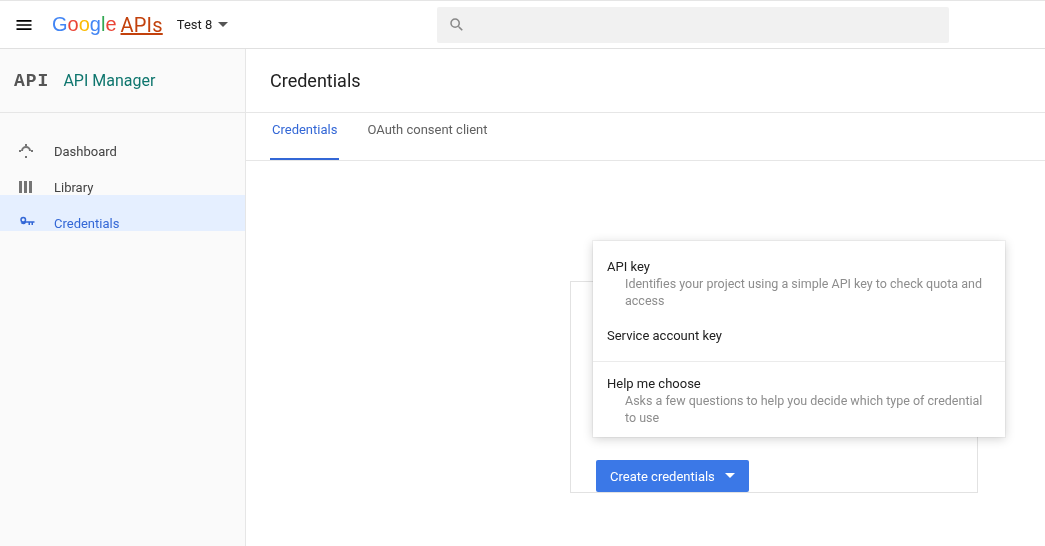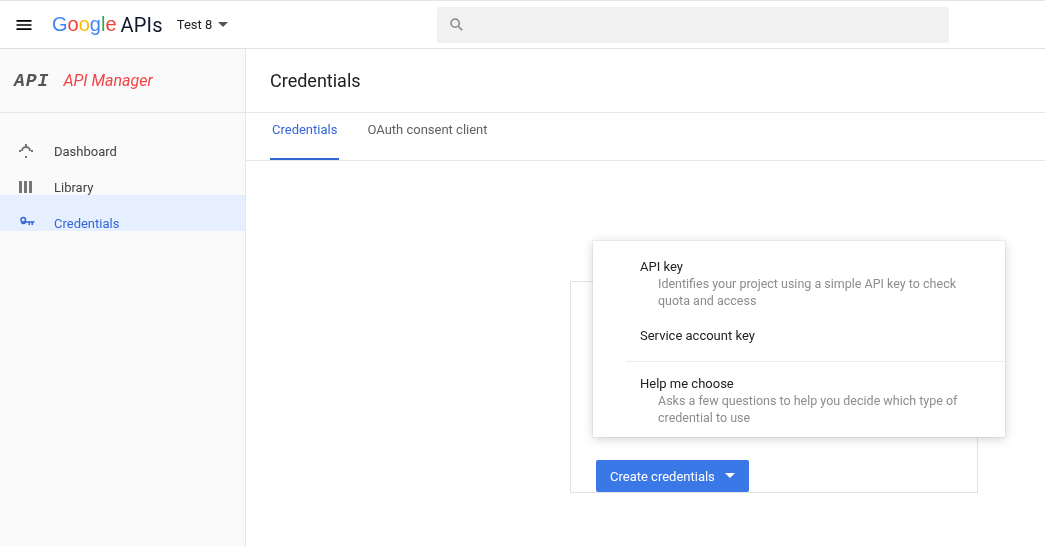--- a/index.html
+++ b/index.html
@@ -28,21 +28,21 @@
     display:flex; align-items:center; justify-content:center;
     cursor:pointer;
   }
   .hamburger svg { width:20px; height:20px; fill:#000; }
   .logo {
     display:flex; align-items:center;
     margin-left:4px;
     font-size:20px;
     cursor:pointer;
   }
-  .logo .apistext { margin-left:4px; color:#0f172a; font-weight:400; letter-spacing:0.2px;}
+  .logo .apistext { margin-left:4px; color:#c2410c; font-weight:400; letter-spacing:0.2px;text-decoration:underline;}
   .logo .g { display:inline-flex; font-weight:500; }
   .logo .g span { font-family: Arial, sans-serif; }
   .project-picker {
     display:flex; align-items:center;
     margin-left:14px;
     color:#212121; font-size:13px;
     cursor:pointer;
   }
   .project-picker .caret { margin-left:6px; }
   .searchbox {
@@ -69,29 +69,28 @@
     background:#fafafa;
     border-right:1px solid #e6e6e6;
     display:flex; flex-direction:column;
   }
   .sidebar-header {
     height:64px;
     display:flex; align-items:center;
     padding-left:14px;
     border-bottom:1px solid #e6e6e6;
     color:#424242;
-    font-style:italic;
   }
   .sidebar-header .api-glyph {
     font-family: "Courier New", monospace;
     font-weight:700; font-size:18px; letter-spacing:1px;
     margin-right:14px;
     color:#555;
   }
-  .sidebar-header .label { font-size:16px; color:#ef4444; }
+  .sidebar-header .label { font-size:16px; color:#0f766e; }
   .nav { padding-top:10px; }
   .nav-item {
     height:36px;
     display:flex; align-items:flex-end;
     padding-left:18px;
     font-size:13px;
     color:#424242;
     cursor:pointer;
   }
   .nav-item .icon {
@@ -159,21 +158,20 @@
     background:#fff;
   }
   
   .popup {
     position:absolute;
     left:347px; top:192px;
     width:412px;
     background:#fff;
     box-shadow:0 2px 10px rgba(0,0,0,0.18), 0 0 0 1px rgba(0,0,0,0.04);
     padding-top:10px;
-    padding-left:33px;
   }
   .popup .item {
     padding:8px 14px 10px 14px;
     cursor:pointer;
   }
   .popup .item .title { font-size:13px; color:#212121; margin-bottom:2px; }
   .popup .item .desc { font-size:12.5px; color:#8d8d8d; line-height:1.35;margin-left:18px; }
   .popup .divider { height:1px; background:#ebebeb; margin:6px 0; }
   svg { display:block; }
   .caret svg { width:10px; height:10px; }

